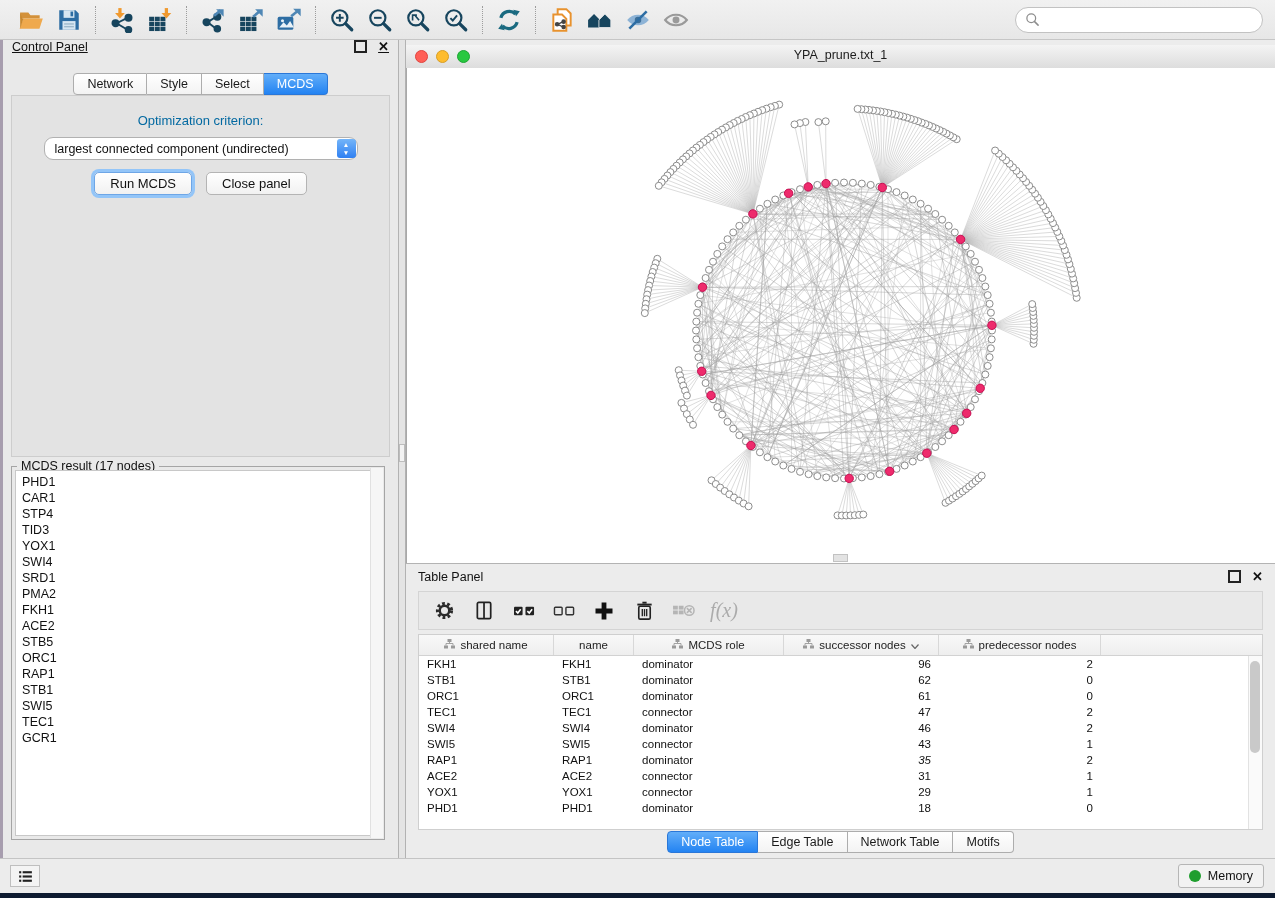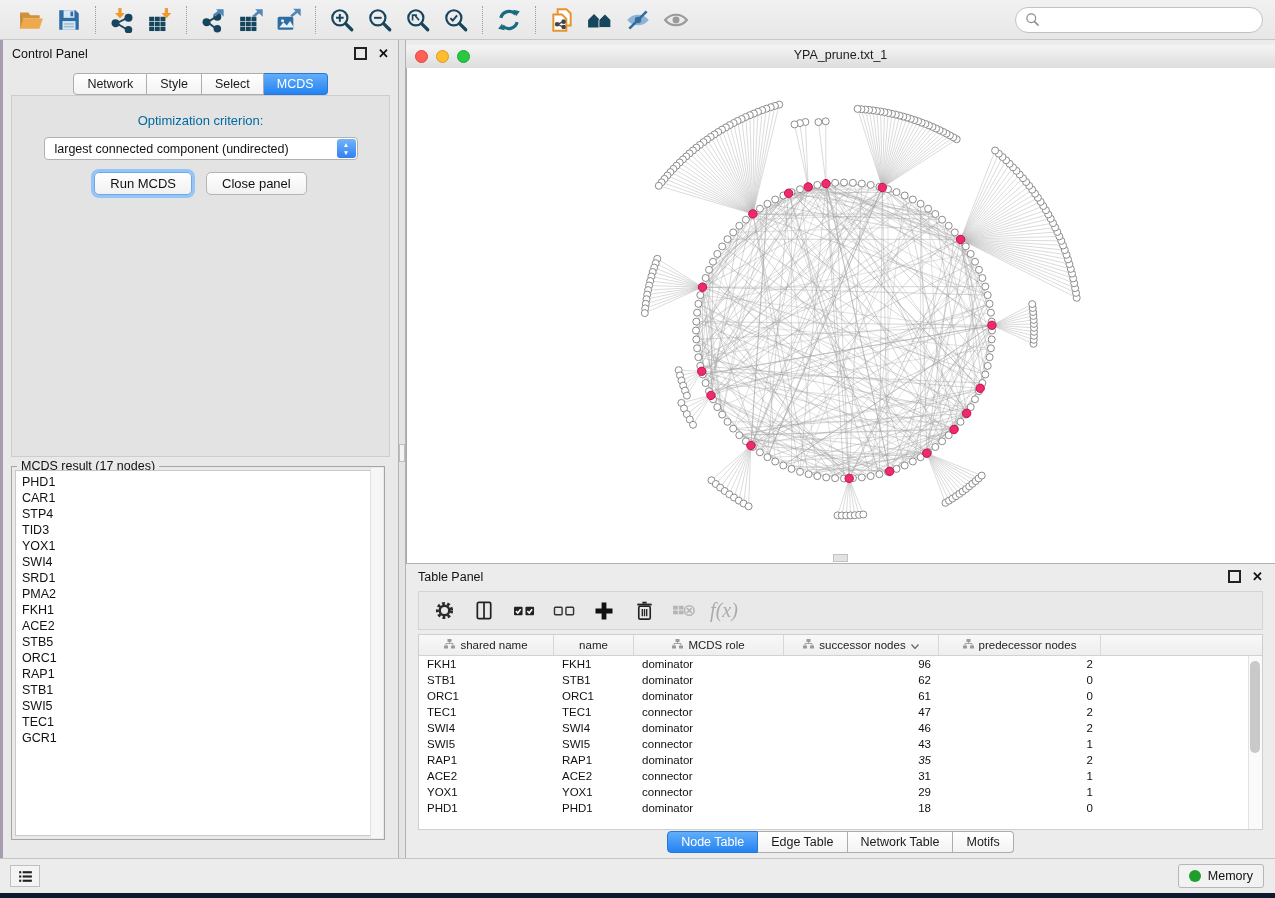--- a/index.html
+++ b/index.html
@@ -11,32 +11,32 @@
   .tbi{width:38px;height:32px;display:flex;align-items:center;justify-content:center;cursor:default;}
   .tsep{width:0;height:28px;border-left:1px dotted #9d9d9d;margin:0 7px;}
   .search{margin-left:auto;width:248px;height:26px;background:#fff;border:1px solid #c2c2c2;border-radius:14px;display:flex;align-items:center;padding:0 9px;box-sizing:border-box;}
   .search input{border:none;outline:none;flex:1;font-size:12px;font-family:"Liberation Sans",sans-serif;background:transparent;margin-left:6px;}
 
   
   .edge-strip{position:absolute;top:40px;left:0;width:3px;bottom:35px;background:#a79dae;}
 
   
   .control-panel{position:absolute;top:40px;left:3px;width:395px;bottom:35px;background:#e9e9e9;}
-  .cp-header{height:27px;display:flex;align-items:center;padding:0 9px;font-size:12.5px;color:#111;}
+  .cp-header{height:27px;display:flex;padding:0 9px;font-size:12.5px;color:#111;text-decoration:underline;}
   .win-float{width:9px;height:9px;border:2px solid #222;margin-left:auto;}
   .win-close{font-size:13px;font-weight:bold;color:#111;margin-left:11px;line-height:1;}
   .seg{display:flex;}
   .seg .tab{background:linear-gradient(#ffffff,#f3f3f3);border:1px solid #adadad;border-left:none;padding:3px 13px;font-size:12.5px;color:#1a1a1a;white-space:nowrap;}
   .seg .tab:first-child{border-left:1px solid #adadad;border-radius:4px 0 0 4px;}
   .seg .tab:last-child{border-radius:0 4px 4px 0;}
   .seg .tab.active{background:linear-gradient(#62aef9,#2383f2);border-color:#2a77d8;color:#fff;}
   .cp-tabs-row{display:flex;justify-content:center;margin-top:6px;}
   .cp-body{position:absolute;top:55px;left:8px;right:8px;height:362px;background:#e3e3e3;border:1px solid #cdcdcd;box-sizing:border-box;}
   .opt-label{text-align:center;margin-top:17px;font-size:13px;color:#0369a1;}
-  .dropdown{margin:9px auto 0;width:314px;height:23px;background:#fff;border:1px solid #b1b1b1;border-radius:4px;display:flex;align-items:center;font-size:12.5px;color:#111;padding-left:10px;position:relative;box-sizing:border-box;}
+  .dropdown{margin:9px auto 0;width:314px;height:23px;background:#fff;border:1px solid #b1b1b1;border-radius:9px;display:flex;align-items:center;font-size:12.5px;color:#111;padding-left:10px;position:relative;box-sizing:border-box;}
   .dd-stepper{position:absolute;right:1px;top:1px;bottom:1px;width:19px;background:linear-gradient(#74b5f9,#2f80f2);border-radius:3px;display:flex;flex-direction:column;align-items:center;justify-content:center;color:#fff;font-size:6.5px;line-height:1.1;}
   .btn-row{display:flex;justify-content:center;gap:14px;margin-top:12px;}
   .btn{background:linear-gradient(#ffffff,#f1f1f1);border:1px solid #b4b4b4;border-radius:5px;font-size:13px;color:#111;padding:3px 15px;font-family:"Liberation Sans",sans-serif;}
   .btn.focus{box-shadow:0 0 0 3px #93c5f8;border-color:#6ea6e6;}
   .groupbox{position:absolute;left:8px;right:13px;top:426px;bottom:18px;border:1px solid #a5a5a5;}
   .gb-title{position:absolute;top:-8px;left:5px;background:#e9e9e9;padding:0 4px;font-size:12.5px;color:#111;}
   .gb-list{position:absolute;top:3px;left:3px;right:3px;bottom:3px;background:#fff;border:1px solid #c8c8c8;font-size:12.5px;line-height:16px;color:#111;padding:3px 0 0 6px;box-sizing:border-box;overflow:hidden;}
   .gb-scroll{position:absolute;top:1px;bottom:1px;right:1px;width:12px;background:#f6f6f6;border-left:1px solid #e1e1e1;}
 
   

